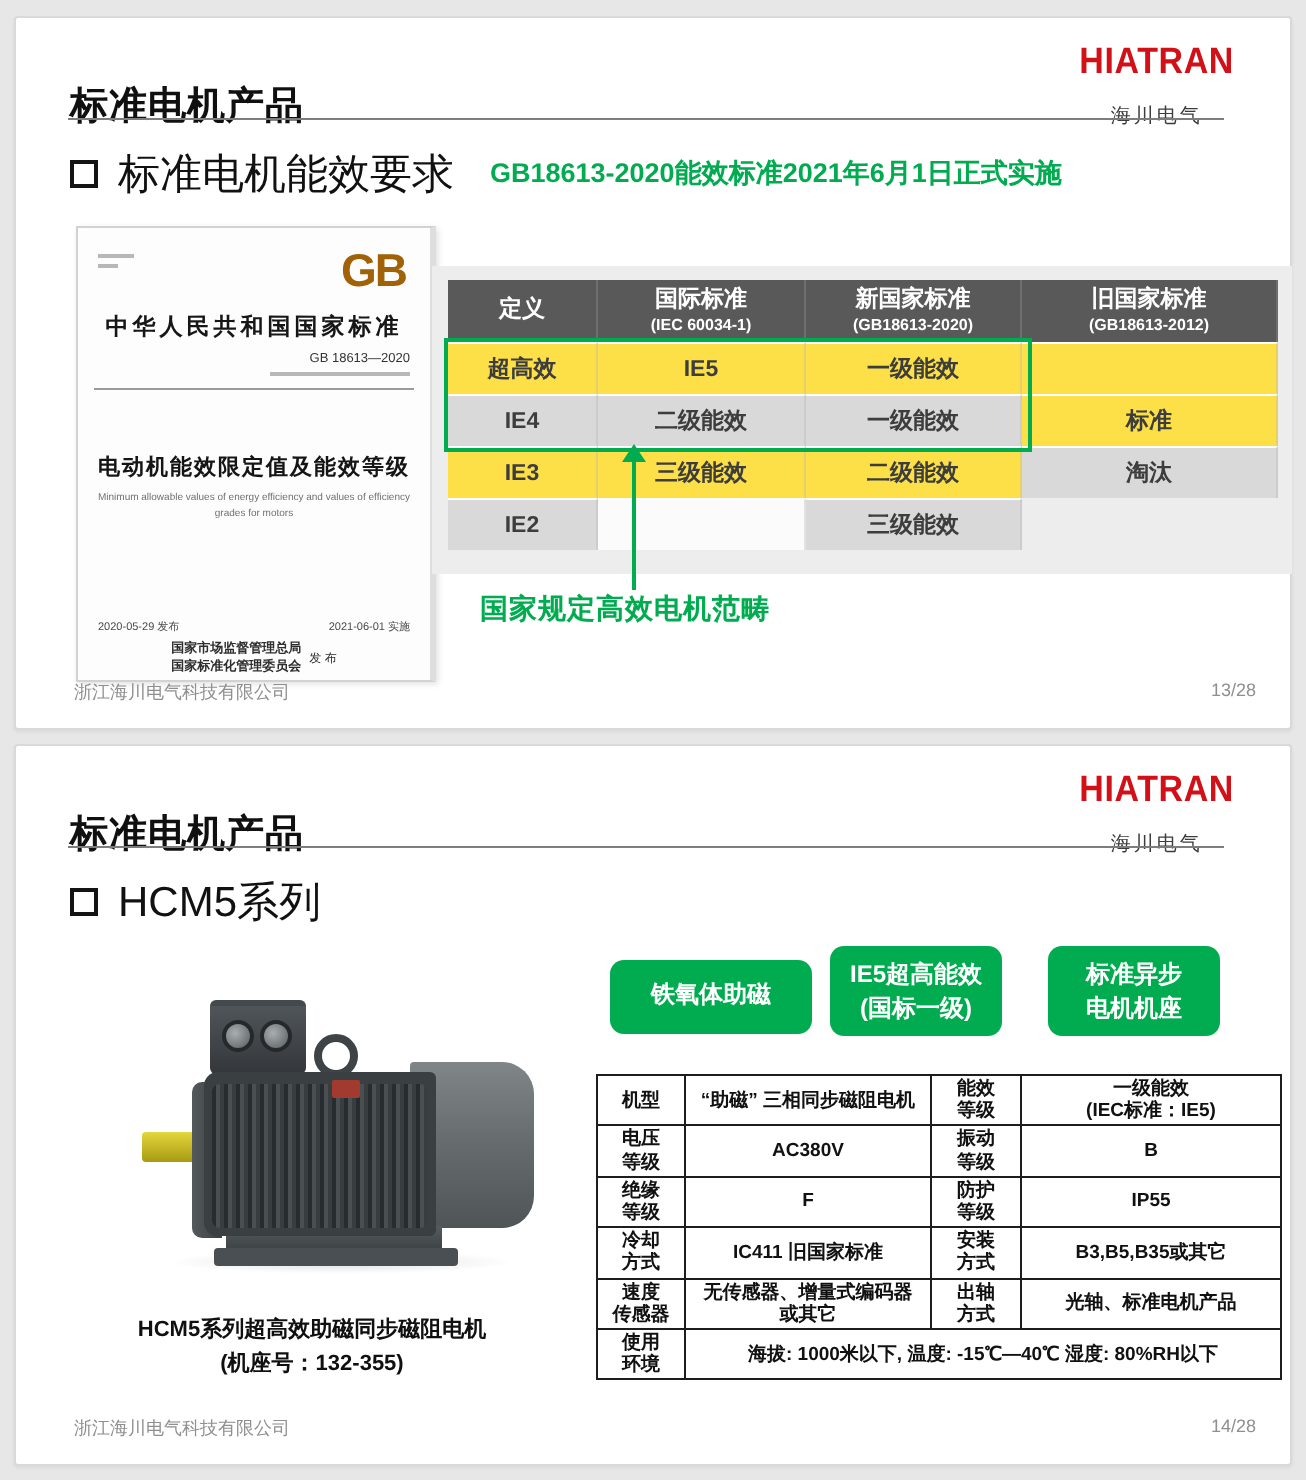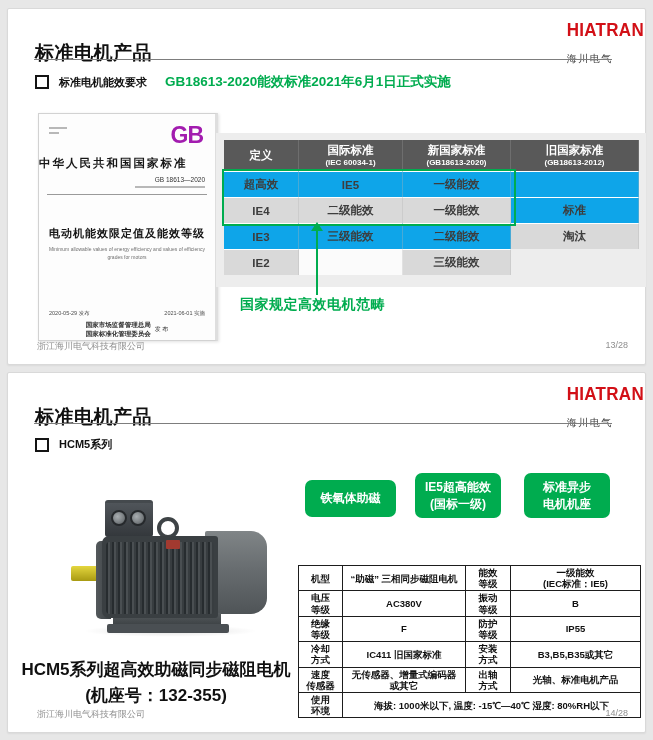--- a/index.html
+++ b/index.html
@@ -14,77 +14,77 @@
     position:absolute; left:7px; width:637px;
     background:#ffffff; border:1px solid #d9d9d9; border-radius:2px;
     box-shadow:0 1px 2px rgba(0,0,0,.06);
   }
   #slide1 { top:8px; height:355px; }
   #slide2 { top:372px; height:359px; }
 
   
   .slide-title { position:absolute; left:27px; top:18px; font-size:19px; font-weight:bold; color:#101010; letter-spacing:.5px; }
   .divider { position:absolute; left:26px; top:50px; width:578px; height:1px; background:#7d7d7d; }
-  .logo { position:absolute; right:1px; top:13px; text-align:left; line-height:1; }
+  .logo { position:absolute; right:28px; top:13px; text-align:center; line-height:1; }
   .logo-brand { font-size:17px; font-weight:900; color:var(--red); letter-spacing:.3px; transform:scaleY(1.08); }
   .logo-sub { font-size:10px; font-weight:normal; color:#3c3c3c; letter-spacing:1.5px; margin-top:15px; }
 
   .section { position:absolute; left:27px; top:64px; display:flex; align-items:center; }
   .bullet { width:10px; height:10px; border:2.5px solid #141414; margin-right:10px; flex:0 0 auto; }
-  .section-title { font-size:11px; font-weight:bold; color:#111; }
+  .section-title { font-size:21px; font-weight:normal; color:#111; }
   .highlight { margin-left:18px; font-size:13.5px; font-weight:bold; color:var(--green); }
 
   .footer { position:absolute; left:29px; right:17px; bottom:11px; display:flex; justify-content:space-between; font-size:9px; color:#8f8f8f; }
 
   
   .cover { position:absolute; left:30px; top:104px; width:176px; height:226px; background:#fdfdfd;
            border:1px solid #d2d2d2; border-right:3px solid #dedede; box-shadow:1px 1px 3px rgba(0,0,0,.12); }
   .cover .blur-bar { position:absolute; background:#b8b8b8; height:2px; }
-  .cover-gb { position:absolute; right:12px; top:8px; font-size:23px; font-weight:900; letter-spacing:-1px; color:#a21caf; }
-  .cover-heading { position:absolute; left:0; right:0; top:42px; font-size:11.5px; font-weight:bold; color:#161616; letter-spacing:2px; white-space:nowrap; }
+  .cover-gb { position:absolute; right:12px; top:8px; font-size:23px; font-weight:900; letter-spacing:-1px; color:#a16207; }
+  .cover-heading { position:absolute; left:0; right:0; top:42px; text-align:center; font-size:11.5px; font-weight:bold; color:#161616; letter-spacing:2px; white-space:nowrap; }
   .cover-code { position:absolute; right:10px; top:62px; font-size:6.5px; color:#333; }
   .cover-hr { position:absolute; left:8px; right:8px; top:80px; height:1px; background:#9a9a9a; }
   .cover-doc-title { position:absolute; left:0; right:0; top:112px; text-align:center; font-size:11px; font-weight:bold; color:#151515; letter-spacing:1px; }
   .cover-doc-sub { position:absolute; left:8px; right:8px; top:132px; text-align:center; font-size:5px; color:#707070; white-space:pre-line; line-height:1.5; }
   .cover-dates { position:absolute; left:10px; right:10px; top:196px; display:flex; justify-content:space-between; font-size:5.5px; color:#4a4a4a; }
   .cover-issuers { position:absolute; left:0; right:0; top:206px; display:flex; justify-content:center; align-items:center; gap:4px; }
   .cover-issuers .names { font-size:6.5px; font-weight:bold; color:#2e2e2e; text-align:center; white-space:pre-line; line-height:1.4; }
   .cover-issuers .pub { font-size:6px; color:#2e2e2e; }
 
   
   .panel { position:absolute; left:208px; top:124px; width:430px; height:154px; background:#ededed; }
   .etable { position:absolute; left:216px; top:131px; display:grid; grid-template-columns:75px 104px 108px 128px; }
   .eth { background:var(--hdr); color:#fff; height:31px; display:flex; flex-direction:column; justify-content:center; align-items:center; border-right:1px solid #6e6e6e; }
   .eth:last-of-type { border-right:none; }
   .eth .t { font-size:11.5px; font-weight:bold; line-height:1.15; }
   .eth .s { font-size:8px; font-weight:bold; line-height:1.15; }
   .etd { height:25px; display:flex; align-items:center; justify-content:center; font-size:11.5px; font-weight:600; color:#3d3d3d; border-right:1px solid rgba(180,180,180,.35); border-top:1px solid #fff; }
-  .row-a { background:#0ea5e9; }
+  .row-a { background:#fde047; }
   .row-b { background:#d9d9d9; }
   .cell-light { background:#fbfbfb; }
 
   .green-box { position:absolute; left:214px; top:160px; width:290px; height:53px; border:2px solid var(--green); pointer-events:none; }
   .arrow-line { position:absolute; left:308px; top:222px; width:2px; height:64px; background:var(--green); }
   .arrow-head { position:absolute; left:303px; top:213px; width:0; height:0; border-left:6px solid transparent; border-right:6px solid transparent; border-bottom:9px solid var(--green); }
   .annotation { position:absolute; left:232px; top:287px; font-size:14px; font-weight:bold; color:var(--green); letter-spacing:.5px; }
 
   
   .badge { position:absolute; background:var(--green); color:#fff; font-weight:bold; font-size:12px;
            border-radius:7px; display:flex; align-items:center; justify-content:center; text-align:center;
            white-space:pre-line; line-height:1.35; }
-  #badge1 { left:297px; top:107px; width:91px; height:37px; }
+  #badge1 { left:297px; top:107px; width:101px; height:37px;font-family:Liberation Mono, monospace; }
   #badge2 { left:407px; top:100px; width:86px; height:45px; }
   #badge3 { left:516px; top:100px; width:86px; height:45px; }
 
-  table.spec { position:absolute; left:290px; top:164px; width:342px; border-collapse:collapse; table-layout:fixed;margin-top:28px; }
+  table.spec { position:absolute; left:290px; top:164px; width:342px; border-collapse:collapse; table-layout:fixed; }
   table.spec td { border:1px solid #1d1d1d; font-size:9.5px; font-weight:bold; color:#111; text-align:center; vertical-align:middle; padding:1px 1px; line-height:1.18; white-space:pre-line; }
   table.spec col.c1 { width:44px; } table.spec col.c2 { width:123px; }
   table.spec col.c3 { width:45px; } table.spec col.c4 { width:130px; }
 
-  .caption { position:absolute; left:12px; top:284px; width:272px; text-align:center; font-size:17px; font-weight:bold; color:#101010; white-space:pre-line; line-height:1.5; }
+  .caption { position:absolute; left:12px; top:284px; width:272px; text-align:center; font-size:11px; font-weight:bold; color:#101010; white-space:pre-line; line-height:1.5; }
 
   
   .motor { position:absolute; left:57px; top:124px; width:205px; height:142px; }
   .motor > div { position:absolute; }
   .m-shadow { left:18px; top:128px; width:175px; height:12px; background:radial-gradient(ellipse at center, rgba(0,0,0,.13), rgba(0,0,0,0) 70%); }
   .m-eye { left:92px; top:20px; width:14px; height:14px; border:4px solid #3e4346; border-radius:50%; background:#fff; }
   .m-box { left:40px; top:3px; width:48px; height:34px; background:linear-gradient(#50555a,#33373b); border-radius:3px; border-top:3px solid #44494d; }
   .m-gland { width:12px; height:12px; border-radius:50%; background:radial-gradient(circle at 38% 38%, #a9aeb1, #565b5e); border:2px solid #26292c; top:7px; }
   .m-gland.g1 { left:6px; } .m-gland.g2 { left:25px; }
   .m-fan { left:140px; top:34px; width:62px; height:83px; background:linear-gradient(180deg,#808587 0%, #686d70 45%, #4f5457 100%); border-radius:2px 16px 16px 2px; }

